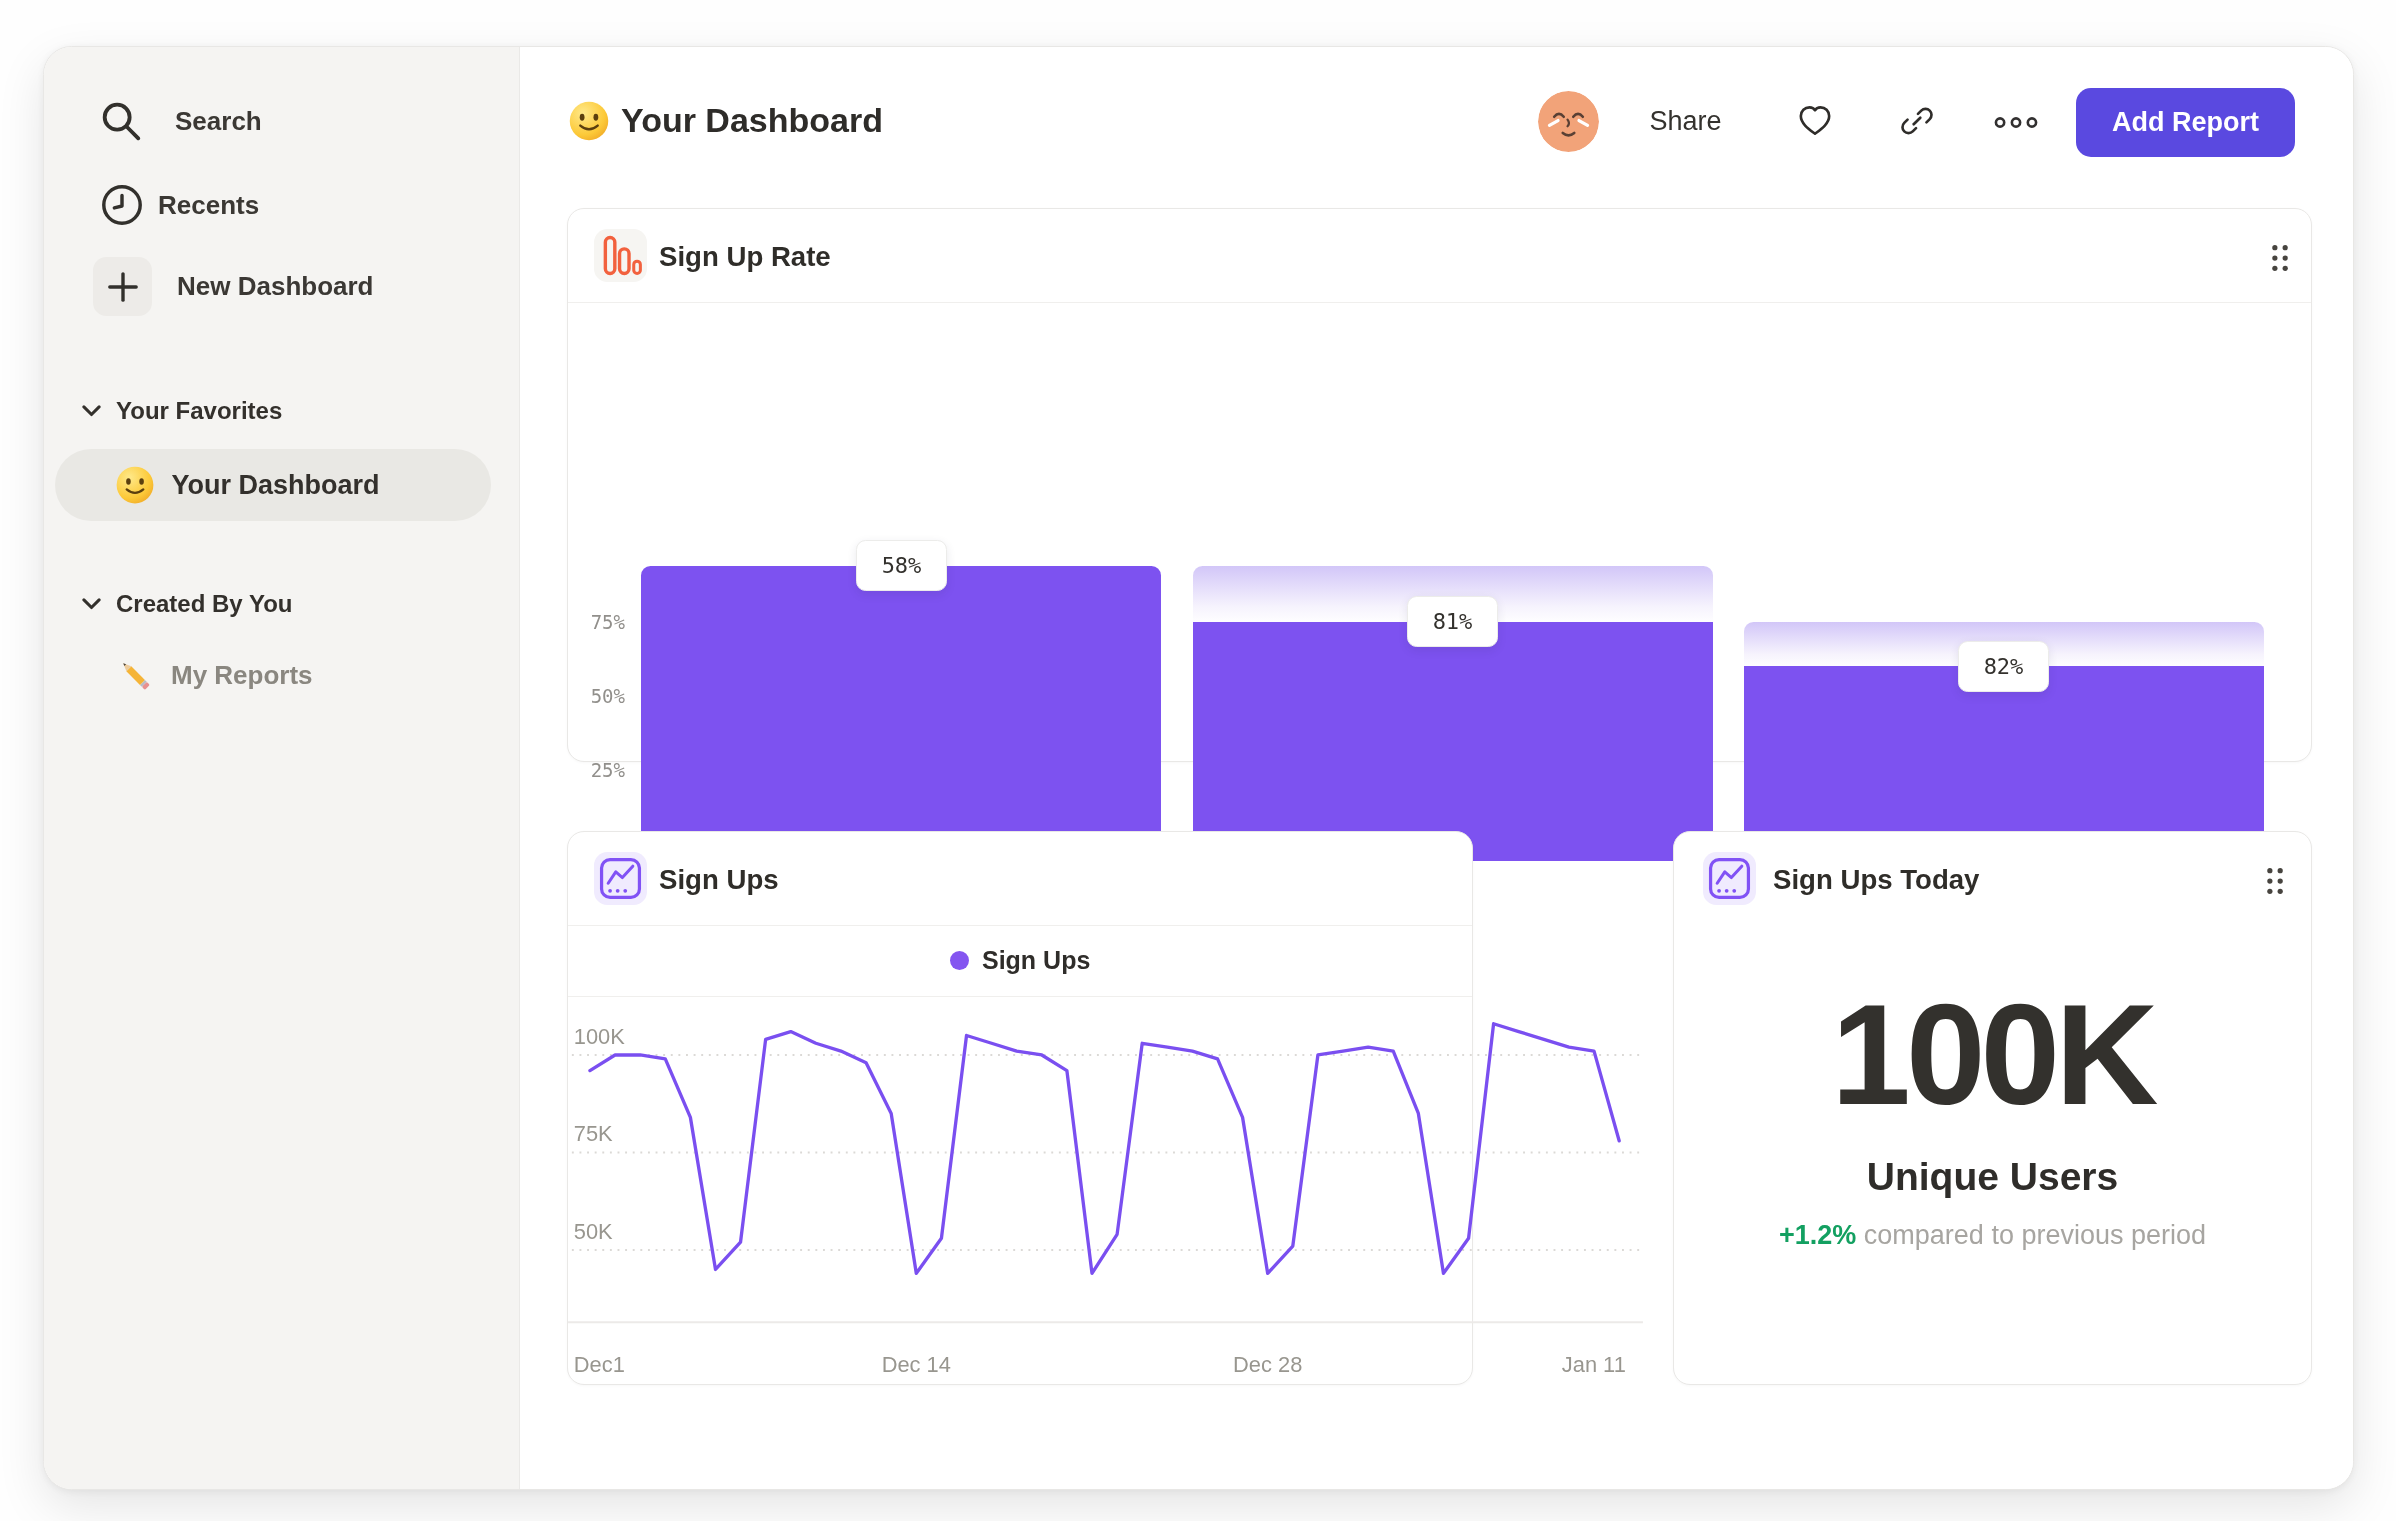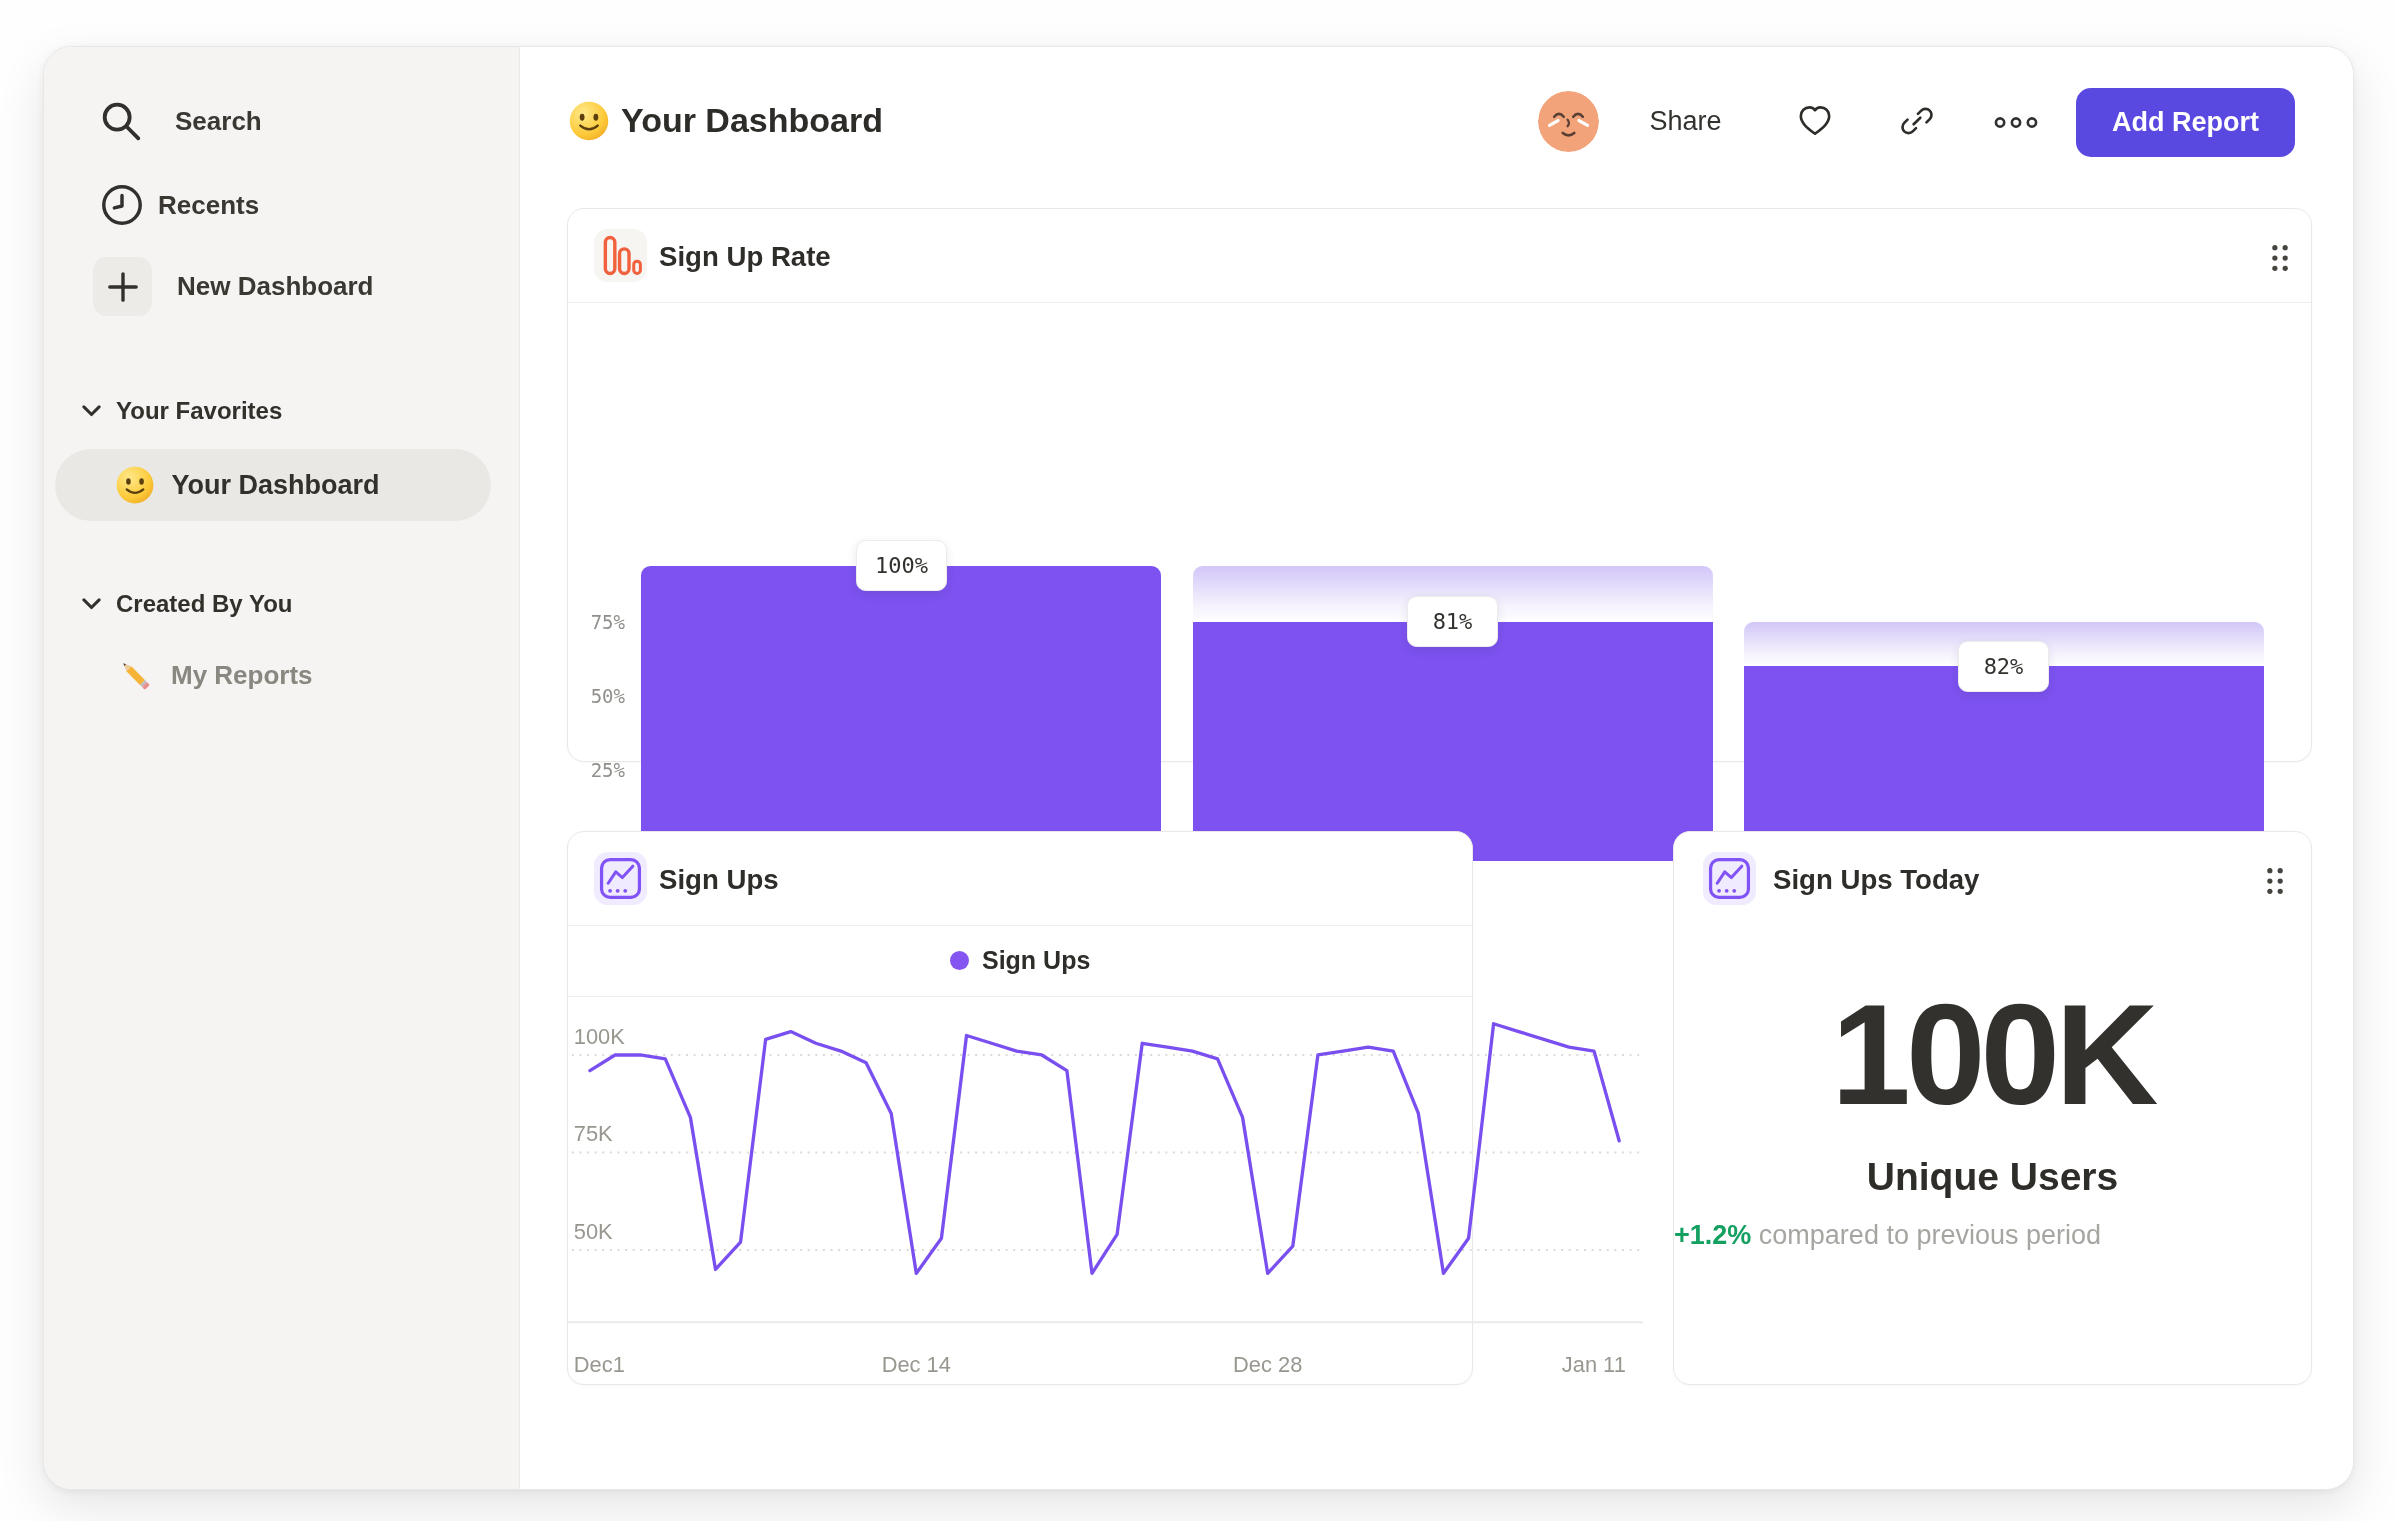--- a/index.html
+++ b/index.html
@@ -77,21 +77,21 @@
   .f-xnum { font-size:24px; color:#a19f9b; }
   .f-xname { font-size:24px; font-weight:600; color:#2f2d2a; }
 
   
   .linechart { position:absolute; left:0; top:164px; }
   .linechart text { font-family:"Liberation Sans", sans-serif; font-size:23px; fill:#98968f; }
 
   
   .today-value { position:absolute; left:0; top:141px; width:100%; text-align:center; font-size:143px; font-weight:700; letter-spacing:-4.8px; color:#33312d; }
   .today-metric { position:absolute; left:0; top:323px; width:100%; text-align:center; font-size:39px; font-weight:700; color:#2f2d2a; }
-  .today-delta-row { position:absolute; left:0; top:388px; width:100%; font-size:27px; }
+  .today-delta-row { position:absolute; left:0; top:388px; width:100%; text-align:center; font-size:27px; }
   .delta-value { font-weight:700; }
   .delta-note { color:#a7a5a1; }
 </style>
 </head>
 <body>
 
 <div class="window">
 
   <div class="sidebar">
 
@@ -258,21 +258,21 @@
       </span>
       <div class="card-divider" style="top:93px;"></div>
 
 
       <div class="funnel-plot" id="funnel-plot">
           <div class="f-ytick" style="top: 238px;">75%</div>
           <div class="f-ytick" style="top: 312px;">50%</div>
           <div class="f-ytick" style="top: 386px;">25%</div>
           <div class="f-ytick" style="top: 460px;">0%</div>
           <div class="f-seg" style="left: 73px; top: 193px; width: 520px; height: 295px; background: rgb(125, 82, 240); border-radius: 9.5px 9.5px 7.6px 7.6px;"></div>
-          <div class="f-badge" style="left: 288px; top: 167px;">100%</div>
+          <div class="f-badge" style="left: 288px; top: 167px;">58%</div>
           <div class="f-xlabel" style="left: 75px; top: 501px;">
             <span class="f-xnum">1</span>
             <span class="f-xname">Home page</span>
           </div>
           <div class="f-seg" style="left: 625px; top: 193px; width: 520px; height: 58px; background: linear-gradient(rgb(210, 198, 248) 0%, rgb(246, 243, 253) 70%, rgb(255, 255, 255) 100%); border-radius: 9.5px 9.5px 0px 0px;"></div>
           <div class="f-seg" style="left: 625px; top: 249px; width: 520px; height: 239px; background: rgb(125, 82, 240); border-radius: 0px 0px 7.6px 7.6px;"></div>
           <div class="f-badge" style="left: 839px; top: 223px;">81%</div>
           <div class="f-xlabel" style="left: 627px; top: 501px;">
             <span class="f-xnum">2</span>
             <span class="f-xname">Sign Up</span>

